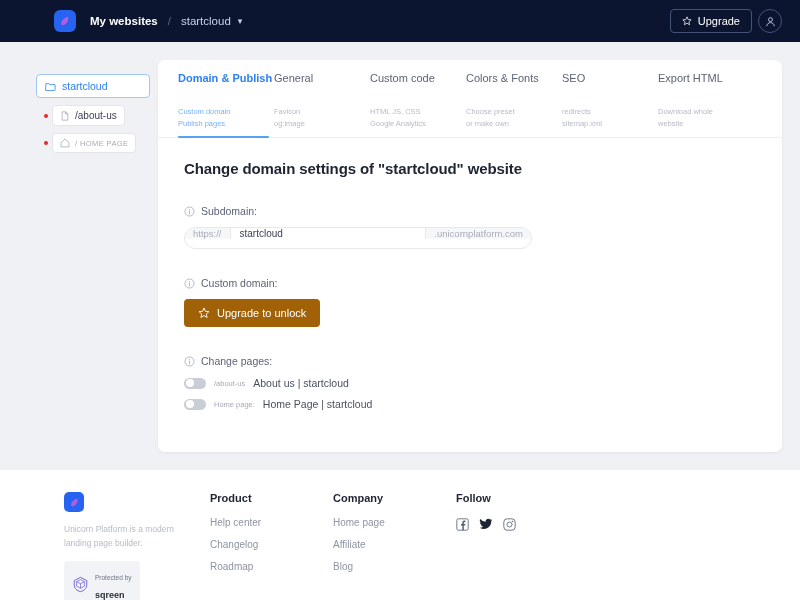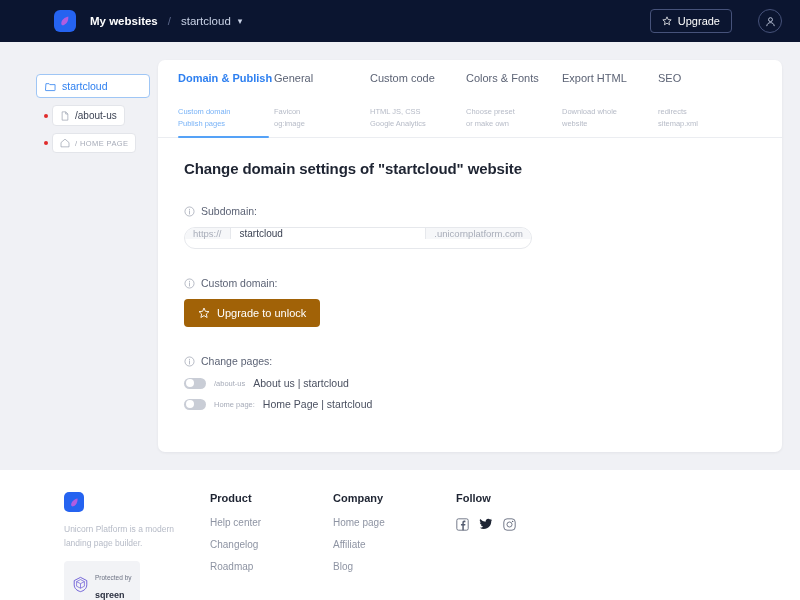--- a/index.html
+++ b/index.html
@@ -45,21 +45,21 @@
   }
   .crumb-caret {
     color: #c9d2e6;
     font-size: 9px;
     margin-left: 7px;
   }
   .topbar-right {
     margin-left: auto;
     display: flex;
     align-items: center;
-    gap: 26px;
+    gap: 6px;
   }
   .upgrade-btn {
     border: 1px solid #46527a;
     border-radius: 4px;
     color: #ffffff;
     font-size: 11px;
     padding: 5px 11px;
     display: flex;
     align-items: center;
     gap: 6px;
@@ -390,28 +390,28 @@
           <div class="tab-title">Custom code</div>
           <div class="tab-sub">HTML JS, CSS</div>
           <div class="tab-sub">Google Analytics</div>
         </div>
         <div class="tab">
           <div class="tab-title">Colors &amp; Fonts</div>
           <div class="tab-sub">Choose preset</div>
           <div class="tab-sub">or make own</div>
         </div>
         <div class="tab">
+          <div class="tab-title">SEO</div>
+          <div class="tab-sub">redirects</div>
+          <div class="tab-sub">sitemap.xml</div>
+        </div>
+        <div class="tab">
           <div class="tab-title">Export HTML</div>
           <div class="tab-sub">Download whole</div>
           <div class="tab-sub">website</div>
-        </div>
-        <div class="tab">
-          <div class="tab-title">SEO</div>
-          <div class="tab-sub">redirects</div>
-          <div class="tab-sub">sitemap.xml</div>
         </div>
       </div>
 
       <div class="card-body">
         <div class="page-title">Change domain settings of "startcloud" website</div>
 
         <div class="field-block">
           <div class="field-label-row">
             <svg class="info-ico" width="11" height="11" viewBox="0 0 14 14">
               <circle cx="7" cy="7" r="5.8" fill="none" stroke="#9aa0ae" stroke-width="0.9"></circle>

